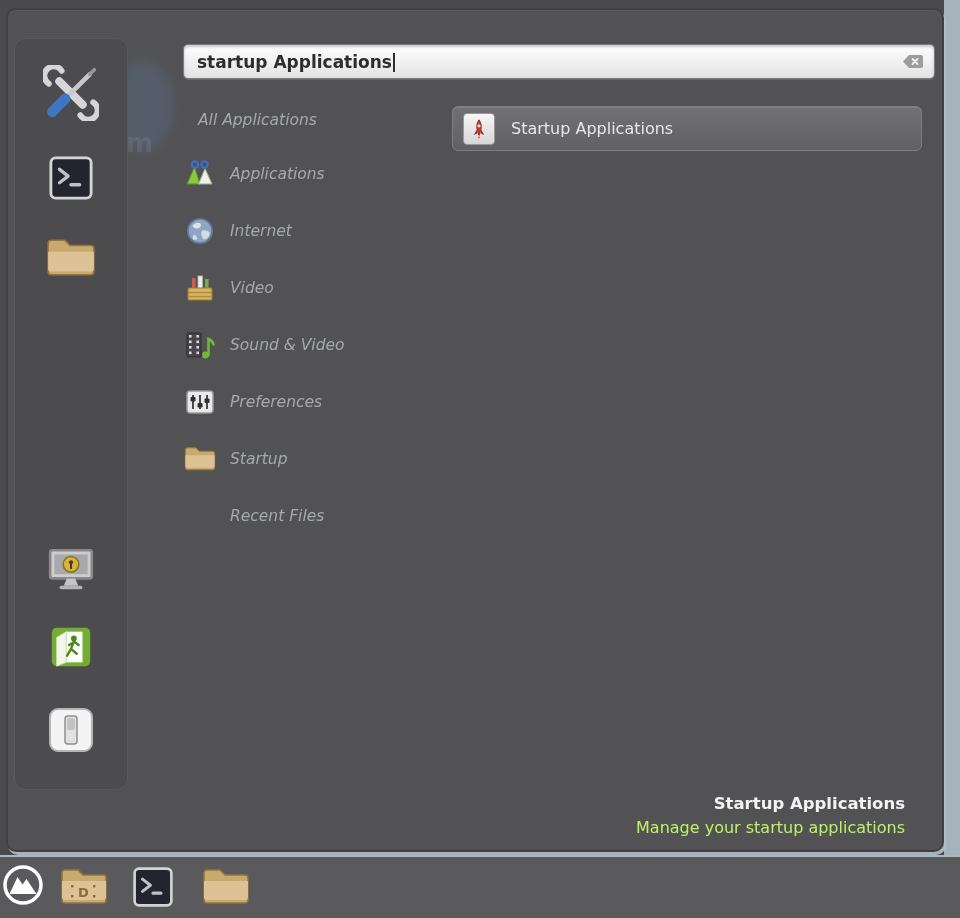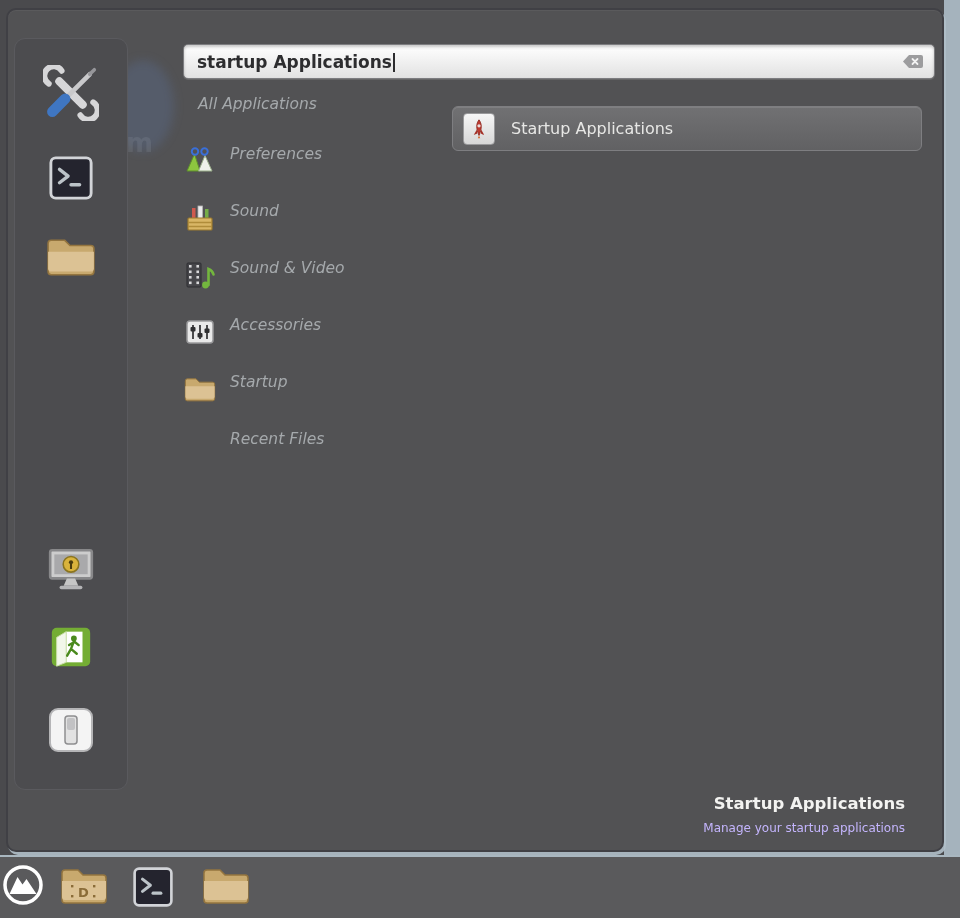--- a/index.html
+++ b/index.html
@@ -37,21 +37,21 @@
     box-shadow:inset 0 2px 3px rgba(0,0,0,.22), 0 1px 0 rgba(255,255,255,.12);
     display:flex;align-items:center;padding:0 10px 0 13px;
   }
   .search-text{flex:1;font-size:17px;font-weight:bold;color:#2d2d2f;white-space:nowrap;overflow:hidden}
   .search-text::after{content:"";display:inline-block;border-left:2px solid #2d2d2f;height:19px;
     margin-left:1px;vertical-align:-4px}
   .clear-btn{line-height:0;cursor:pointer}
 
   
   .categories{position:absolute;left:176px;top:85px;width:250px}
-  .cat-row{display:flex;align-items:flex-start;height:57px;cursor:pointer}
+  .cat-row{display:flex;align-items:center;height:57px;cursor:pointer}
   .cat-row.first{height:50px}
   .cat-icon{width:32px;height:32px;flex:0 0 32px;display:flex;align-items:center;justify-content:center;line-height:0}
   .cat-label{font-style:italic;font-size:15.5px;color:#a5a9ac;margin-left:14px;white-space:nowrap}
   .cat-row.no-icon .cat-label{margin-left:0}
   .cat-row.with-spacer .cat-label{}
 
   
   .result-item{
     position:absolute;left:444px;top:96px;width:470px;height:45px;box-sizing:border-box;
     background:linear-gradient(#717173,#616163);
@@ -62,21 +62,21 @@
   .result-iconbox{
     width:32px;height:32px;box-sizing:border-box;border-radius:4px;
     background:linear-gradient(#f6f6f6,#d7d7d7);border:1px solid #99999b;
     display:flex;align-items:center;justify-content:center;line-height:0;
   }
   .result-label{font-size:16px;color:#e7e7e5;margin-left:16px;white-space:nowrap}
 
   
   .info{position:absolute;right:37px;bottom:10px;text-align:right;line-height:24px}
   .info-title{font-size:16.5px;font-weight:bold;color:#f3f3f1}
-  .info-subtitle{font-size:12px;color:#c4b5fd}
+  .info-subtitle{font-size:16px;color:#bef264}
 
   
   .taskbar{
     position:absolute;left:0;top:855px;width:960px;height:63px;
     background:#5a5a5c;border-top:2px solid #a9b7c0;box-sizing:border-box;
   }
   .task-btn{position:absolute;cursor:pointer;line-height:0}
 </style>
 </head>
 <body>
@@ -167,35 +167,46 @@
 
     <div class="cat-row">
       <span class="cat-icon">
           <svg width="32" height="32" viewBox="0 0 32 32">
         <path d="M3 26 L10.5 9 L16 26 Z" fill="#8dc63f" stroke="#5f8f2c" stroke-width="1"></path>
         <path d="M14.5 26 L21 10.5 L28 26 Z" fill="#eef2ea" stroke="#9bb08b" stroke-width="1"></path>
         <circle cx="11" cy="6.5" r="3.2" fill="none" stroke="#3a6fd8" stroke-width="2"></circle>
         <circle cx="20.5" cy="6.5" r="3.2" fill="none" stroke="#3a6fd8" stroke-width="2"></circle>
       </svg>
         </span>
-      <span class="cat-label">Preferences</span>
-    </div>
-
+      <span class="cat-label">Applications</span>
+    </div>
+
+    <div class="cat-row">
+      <span class="cat-icon">
+          <svg width="30" height="30" viewBox="0 0 32 32">
+        <circle cx="16" cy="16" r="13" fill="#8ea6c4" stroke="#5f7896" stroke-width="2"></circle>
+        <path d="M8 10 q4 -4.5 8.5 -2 q2 3 -2 5 q-5.5 1 -6.5 -3z" fill="#dde3e8"></path>
+        <path d="M18 15.5 q6.5 -1 8.5 3 q-1 6.5 -6.5 6.5 q-4 -4.5 -2 -9.5z" fill="#d2dae2"></path>
+        <path d="M9.5 20 q3.5 1 3.5 4.5 q-2.5 2 -4.5 0 q-1 -3 1 -4.5z" fill="#d2dae2"></path>
+      </svg>
+        </span>
+      <span class="cat-label">Internet</span>
+    </div>
 
     <div class="cat-row">
       <span class="cat-icon">
           <svg width="32" height="32" viewBox="0 0 32 32">
         <rect x="8" y="6" width="3.5" height="12" fill="#cf5a4e"></rect>
         <rect x="14" y="4" width="4.5" height="14" fill="#ececec" stroke="#b5b5b5" stroke-width=".8"></rect>
         <rect x="21" y="7" width="3.5" height="11" fill="#76ad48"></rect>
         <rect x="4" y="16" width="24" height="12" rx="1" fill="#d9b666" stroke="#9c7a2e" stroke-width="1.2"></rect>
         <path d="M4 20.5 h24 M4 24.5 h24" stroke="#b08c3a" stroke-width="1.5"></path>
       </svg>
         </span>
-      <span class="cat-label">Sound</span>
+      <span class="cat-label">Video</span>
     </div>
 
     <div class="cat-row">
       <span class="cat-icon">
           <svg width="32" height="32" viewBox="0 0 32 32">
         <rect x="3" y="4" width="14" height="24" rx="1" fill="#46464a" stroke="#2c2c30" stroke-width="1"></rect>
         <g fill="#d8d8da">
           <rect x="5" y="6" width="2.6" height="2.6"></rect>
               <rect x="5" y="11.5" width="2.6" height="2.6"></rect>
           <rect x="5" y="17" width="2.6" height="2.6"></rect>
@@ -220,21 +231,21 @@
         <g stroke="#4a4a4c" stroke-width="2">
               <path d="M9 9 v14 M16 9 v14 M23 9 v14"></path>
             </g>
         <g fill="#2e2e30">
           <rect x="6.5" y="11" width="5" height="4.5" rx="1"></rect>
           <rect x="13.5" y="17" width="5" height="4.5" rx="1"></rect>
           <rect x="20.5" y="12.5" width="5" height="4.5" rx="1"></rect>
         </g>
       </svg>
         </span>
-      <span class="cat-label">Accessories</span>
+      <span class="cat-label">Preferences</span>
     </div>
 
     <div class="cat-row">
       <span class="cat-icon">
           <svg width="32" height="27" viewBox="0 0 48 40">
         <path d="M2 7 a3 3 0 0 1 3 -3 h13 l5 5 h20 a3 3 0 0 1 3 3 v22 a3 3 0 0 1 -3 3 H5 a3 3 0 0 1 -3 -3 z" fill="#c8a96e" stroke="#94753f" stroke-width="1.5"></path>
         <path d="M2 15 h44 v16 a3 3 0 0 1 -3 3 H5 a3 3 0 0 1 -3 -3 z" fill="#dcc294"></path>
       </svg>
         </span>
       <span class="cat-label">Startup</span>

